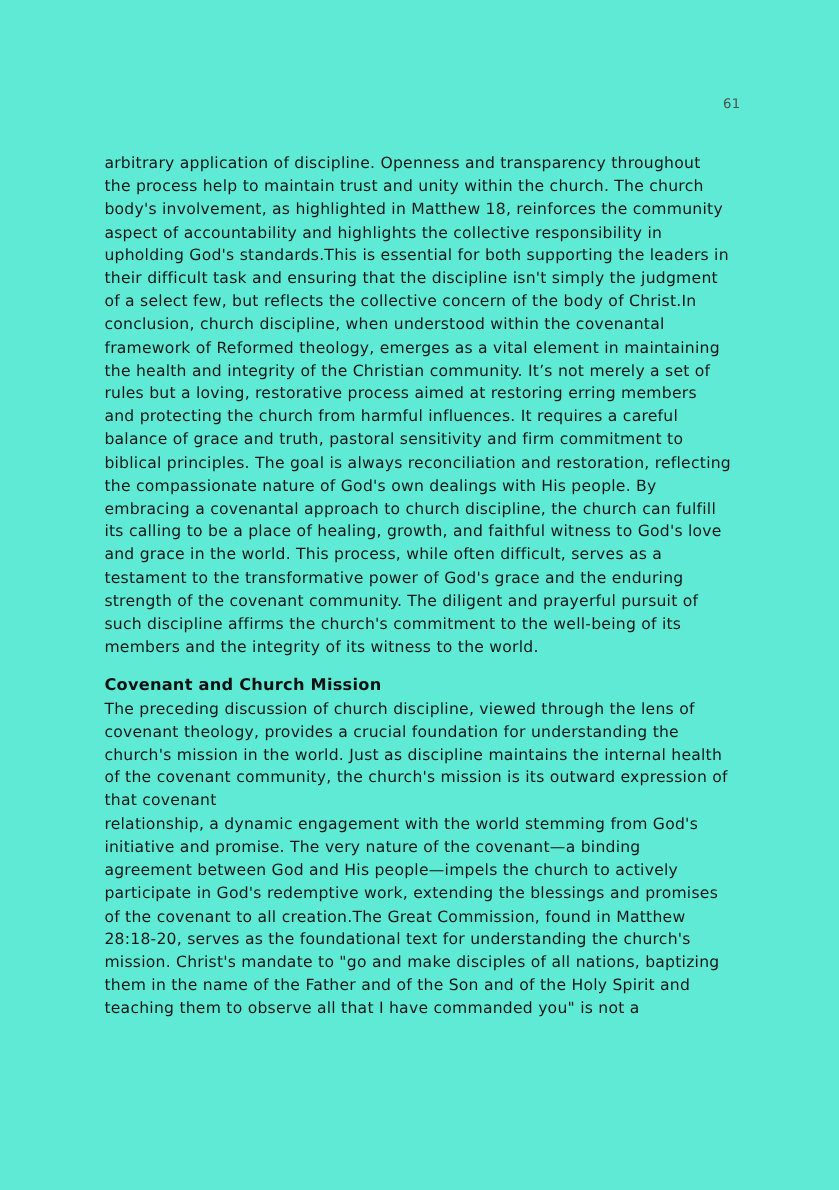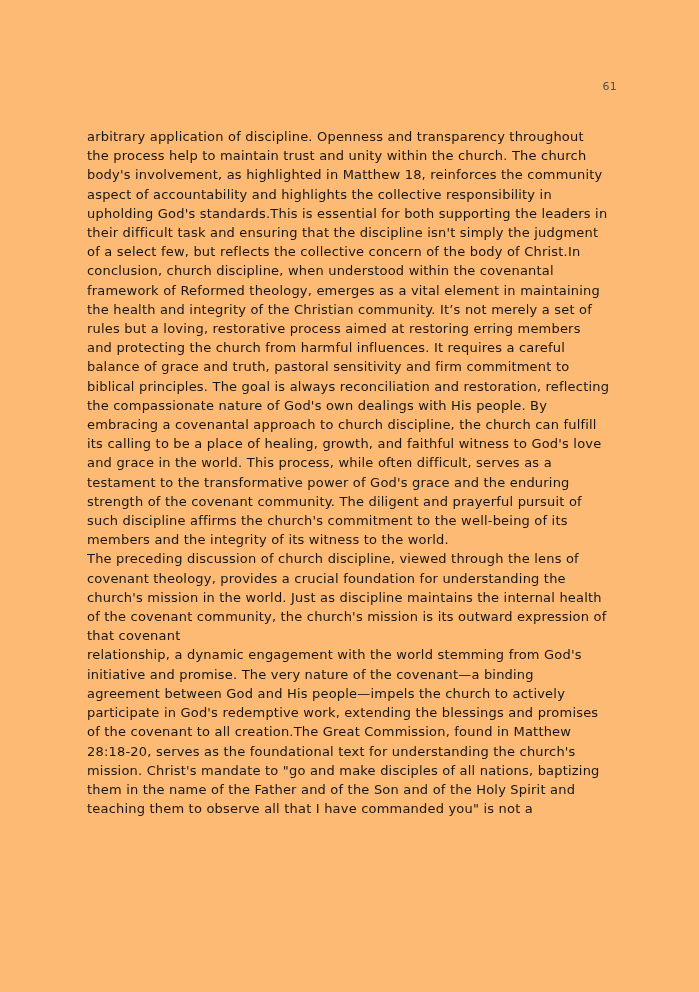--- a/index.html
+++ b/index.html
@@ -4,21 +4,21 @@
 <style>
   html, body {
     margin: 0;
     padding: 0;
     background: #ffffff;
   }
   .page {
     position: relative;
     width: 699px;
     height: 992px;
-    background: #fdba74;
+    background: #5eead4;
     overflow: hidden;
     font-family: "DejaVu Sans", "Liberation Sans", sans-serif;
   }
   .page-number {
     position: absolute;
     top: 80px;
     left: 80px;
     width: 537px;
     text-align: right;
     font-size: 11px;
@@ -72,20 +72,21 @@
 biblical principles. The goal is always reconciliation and restoration, reflecting
 the compassionate nature of God's own dealings with His people. By
 embracing a covenantal approach to church discipline, the church can fulfill
 its calling to be a place of healing, growth, and faithful witness to God's love
 and grace in the world. This process, while often difficult, serves as a
 testament to the transformative power of God's grace and the enduring
 strength of the covenant community. The diligent and prayerful pursuit of
 such discipline affirms the church's commitment to the well-being of its
 members and the integrity of its witness to the world.</p>
 
+    <h2 class="section-heading">Covenant and Church Mission</h2>
 
     <p class="para">The preceding discussion of church discipline, viewed through the lens of
 covenant theology, provides a crucial foundation for understanding the
 church's mission in the world. Just as discipline maintains the internal health
 of the covenant community, the church's mission is its outward expression of
 that covenant
 relationship, a dynamic engagement with the world stemming from God's
 initiative and promise. The very nature of the covenant—a binding
 agreement between God and His people—impels the church to actively
 participate in God's redemptive work, extending the blessings and promises

